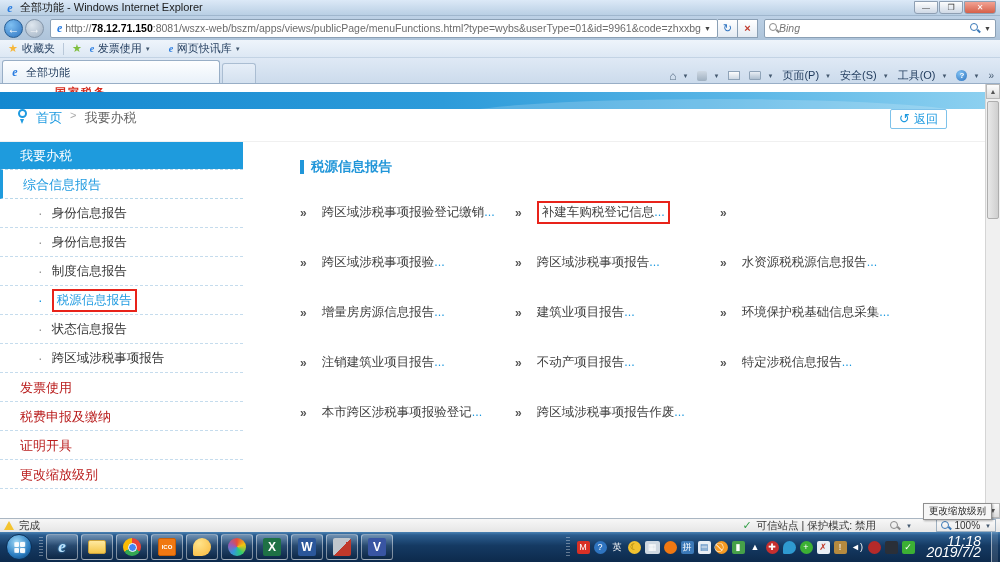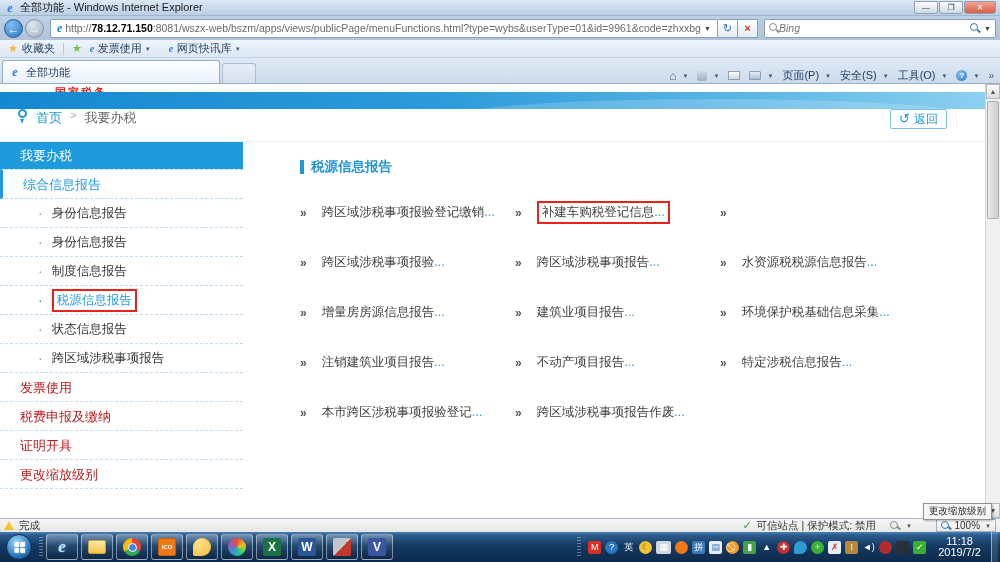--- a/index.html
+++ b/index.html
@@ -120,21 +120,21 @@
   .ai.chrome { border-radius:50%; background:conic-gradient(#ea4335 0 33%,#34a853 33% 66%,#fbbc05 66% 100%); position:relative; }
   .ai.chrome::after { content:''; position:absolute; inset:4.5px; border-radius:50%; background:#4285f4; border:1.5px solid #fff; }
   .ai.ico { background:#f07812; color:#fff; font-size:6px; border:1px solid #c85f08; }
   .ai.bubble { border-radius:50% 50% 50% 10%; background:radial-gradient(circle at 35% 30%,#ffe38a,#f9b93c); }
   .ai.paint { border-radius:50%; background:conic-gradient(#e74c3c,#f1c40f,#2ecc71,#3498db,#9b59b6,#e74c3c); }
   .ai.xl { background:#1e7145; color:#fff; } .ai.wd { background:#2b579a; color:#fff; }
   .ai.gfx { background:linear-gradient(135deg,#c0c6cc 50%,#c0392b 50%); color:#fff; }
   .ai.vs { background:#3955a3; color:#fff; }
   .tray { margin-left:auto; display:flex; align-items:center; gap:4px; }
   .ti { width:13px; height:13px; display:flex; align-items:center; justify-content:center; font-size:9px; color:#fff; border-radius:2px; }
-  .tray-clock { color:#fff; font-size:11px; text-align:center; line-height:11px; margin:0 6px 0 8px; }
+  .tray-clock { color:#fff; font-size:14px; text-align:right; line-height:11px; margin:0 6px 0 8px;font-style:italic; }
   .show-desktop { width:7px; height:30px; border-left:1px solid rgba(255,255,255,.5); background:rgba(255,255,255,.12); }
 </style>
 </head>
 <body>
 
 <div class="screen">
 
   <div class="titlebar">
     <span class="ie-e">e</span>
     <span>全部功能 - Windows Internet Explorer</span>

